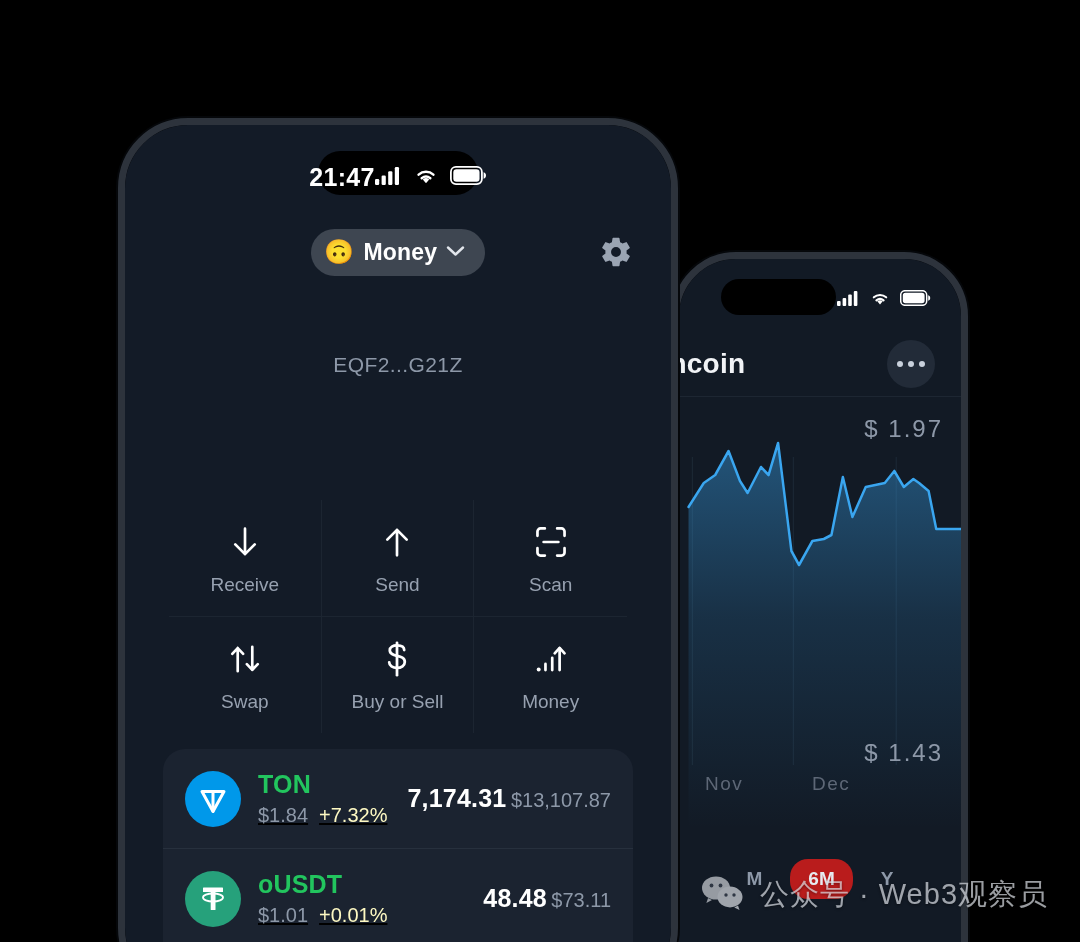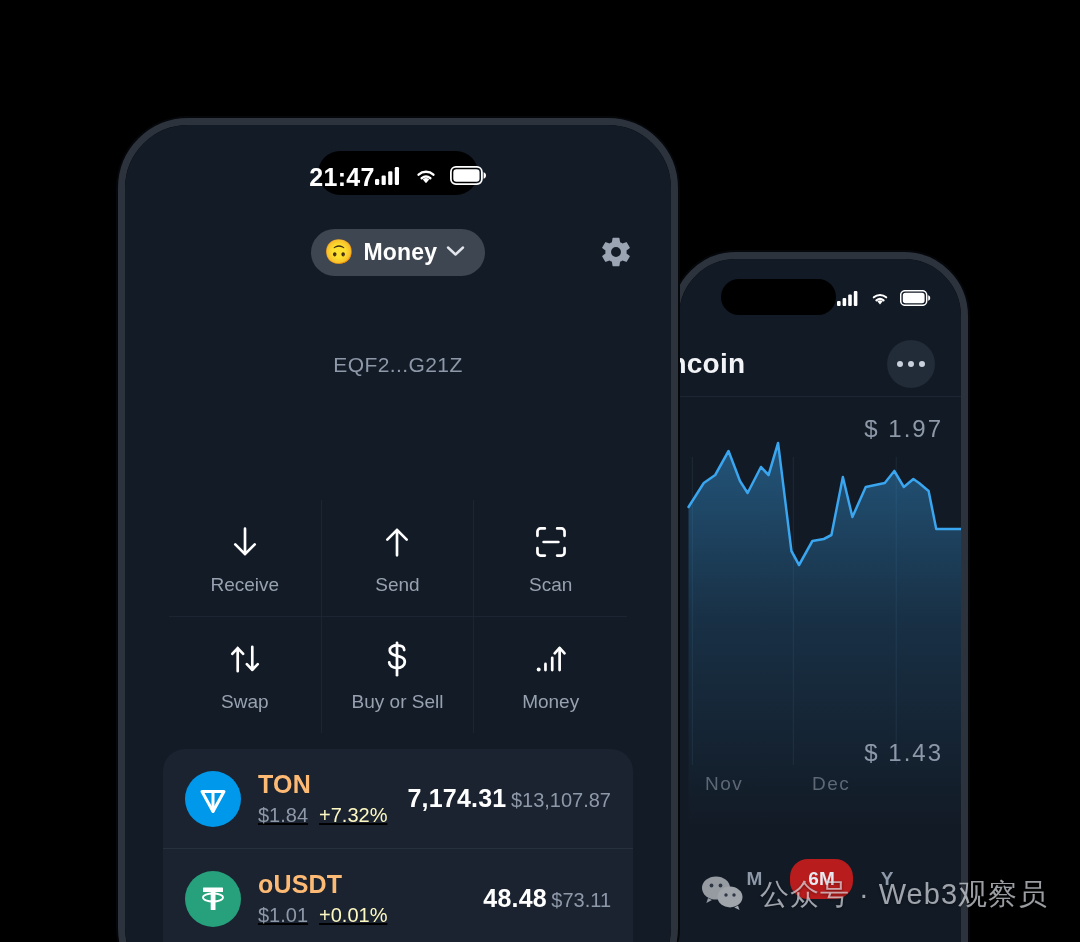--- a/index.html
+++ b/index.html
@@ -104,21 +104,21 @@
     overflow:hidden;
   }
   .token-row {
     display:flex; align-items:center; gap:17px;
     padding:21px 22px;
     cursor:pointer;
   }
   .token-row + .token-row { border-top:1px solid #27303d; }
   .token-icon { width:56px; height:56px; border-radius:50%; flex:0 0 56px; position:relative; }
   .token-mid { flex:1 1 auto; min-width:0; }
-  .token-sym { color:#fdba74; font-size:25px; font-weight:700; letter-spacing:.2px; }
+  .token-sym { color:#22c55e; font-size:25px; font-weight:700; letter-spacing:.2px; }
   .token-sub { margin-top:5px; font-size:20px; display:flex; gap:11px; align-items:baseline;text-decoration:underline; }
   .token-price { color:#8d98a8; }
   .token-chg { color:#fef9c3; }
   .token-right { text-align:center; flex:0 0 auto; }
   .token-amt { color:#fff; font-size:25px; font-weight:700; letter-spacing:.2px; }
   .token-val { margin-top:5px; color:#8d98a8; font-size:20px; }
 
   
   .p2-header {
     position:absolute; top:72px; left:0; right:0; height:66px;

